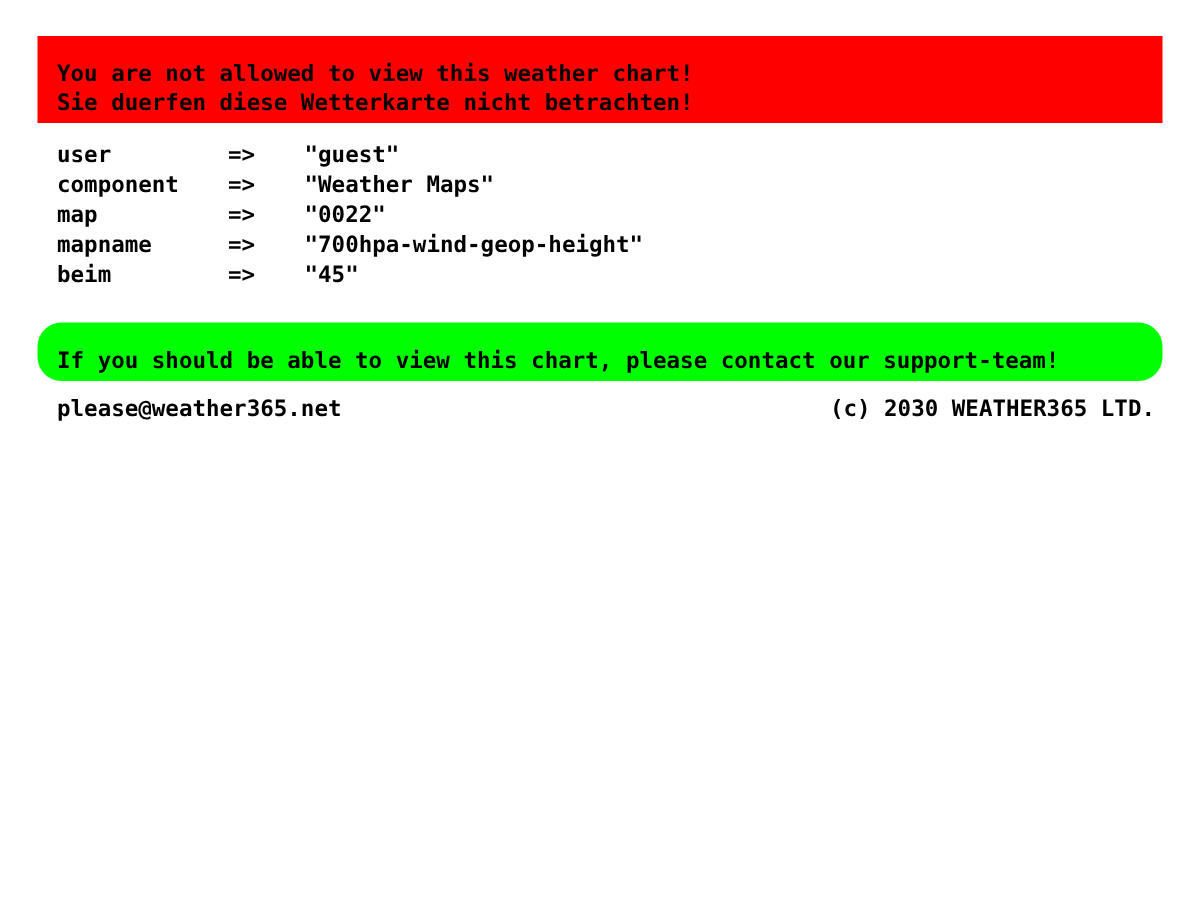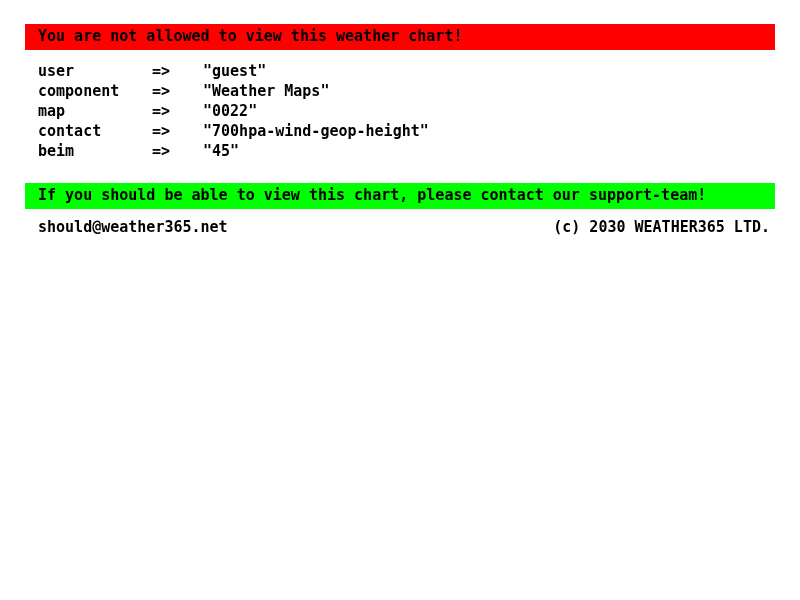--- a/index.html
+++ b/index.html
@@ -17,21 +17,21 @@
     color: #000000;
   }
   .page {
     padding-top: 24px;
     margin-left: 25px;
     width: 750px;
   }
   .banner {
     box-sizing: border-box;
     width: 750px;
-    padding: 3px 13px 4px 13px;
+    padding: 16px 13px 4px 13px;
     line-height: 19px;
   }
   .banner .banner-line {
     white-space: pre;
   }
   .kv-block {
     margin: 11px 0 0 13px;
     line-height: 20px;
   }
   .kv-row {
@@ -59,52 +59,53 @@
     white-space: pre;
   }
 </style>
 </head>
 <body>
 
 <div class="page">
 
   <div class="banner banner-denied" style="background-color: rgb(255, 0, 0);">
     <div class="banner-line">You are not allowed to view this weather chart!</div>
+    <div class="banner-line">Sie duerfen diese Wetterkarte nicht betrachten!</div>
   </div>
 
   <div class="kv-block">
     <div class="kv-row">
       <span class="kv-key">user</span>
       <span class="kv-arrow">=&gt;</span>
       <span class="kv-value">"guest"</span>
     </div>
     <div class="kv-row">
       <span class="kv-key">component</span>
       <span class="kv-arrow">=&gt;</span>
       <span class="kv-value">"Weather Maps"</span>
     </div>
     <div class="kv-row">
       <span class="kv-key">map</span>
       <span class="kv-arrow">=&gt;</span>
       <span class="kv-value">"0022"</span>
     </div>
     <div class="kv-row">
-      <span class="kv-key">contact</span>
+      <span class="kv-key">mapname</span>
       <span class="kv-arrow">=&gt;</span>
       <span class="kv-value">"700hpa-wind-geop-height"</span>
     </div>
     <div class="kv-row">
       <span class="kv-key">beim</span>
       <span class="kv-arrow">=&gt;</span>
       <span class="kv-value">"45"</span>
     </div>
   </div>
 
-  <div class="banner banner-support" style="background-color: rgb(0, 255, 0);">
+  <div class="banner banner-support" style="background-color: rgb(0, 255, 0); border-radius: 16px;">
     <div class="banner-line">If you should be able to view this chart, please contact our support-team!</div>
   </div>
 
   <div class="footer">
-    <span>should@weather365.net</span>
+    <span>please@weather365.net</span>
     <span>(c) 2030 WEATHER365 LTD.</span>
   </div>
 
 </div>
 
 </body></html>

